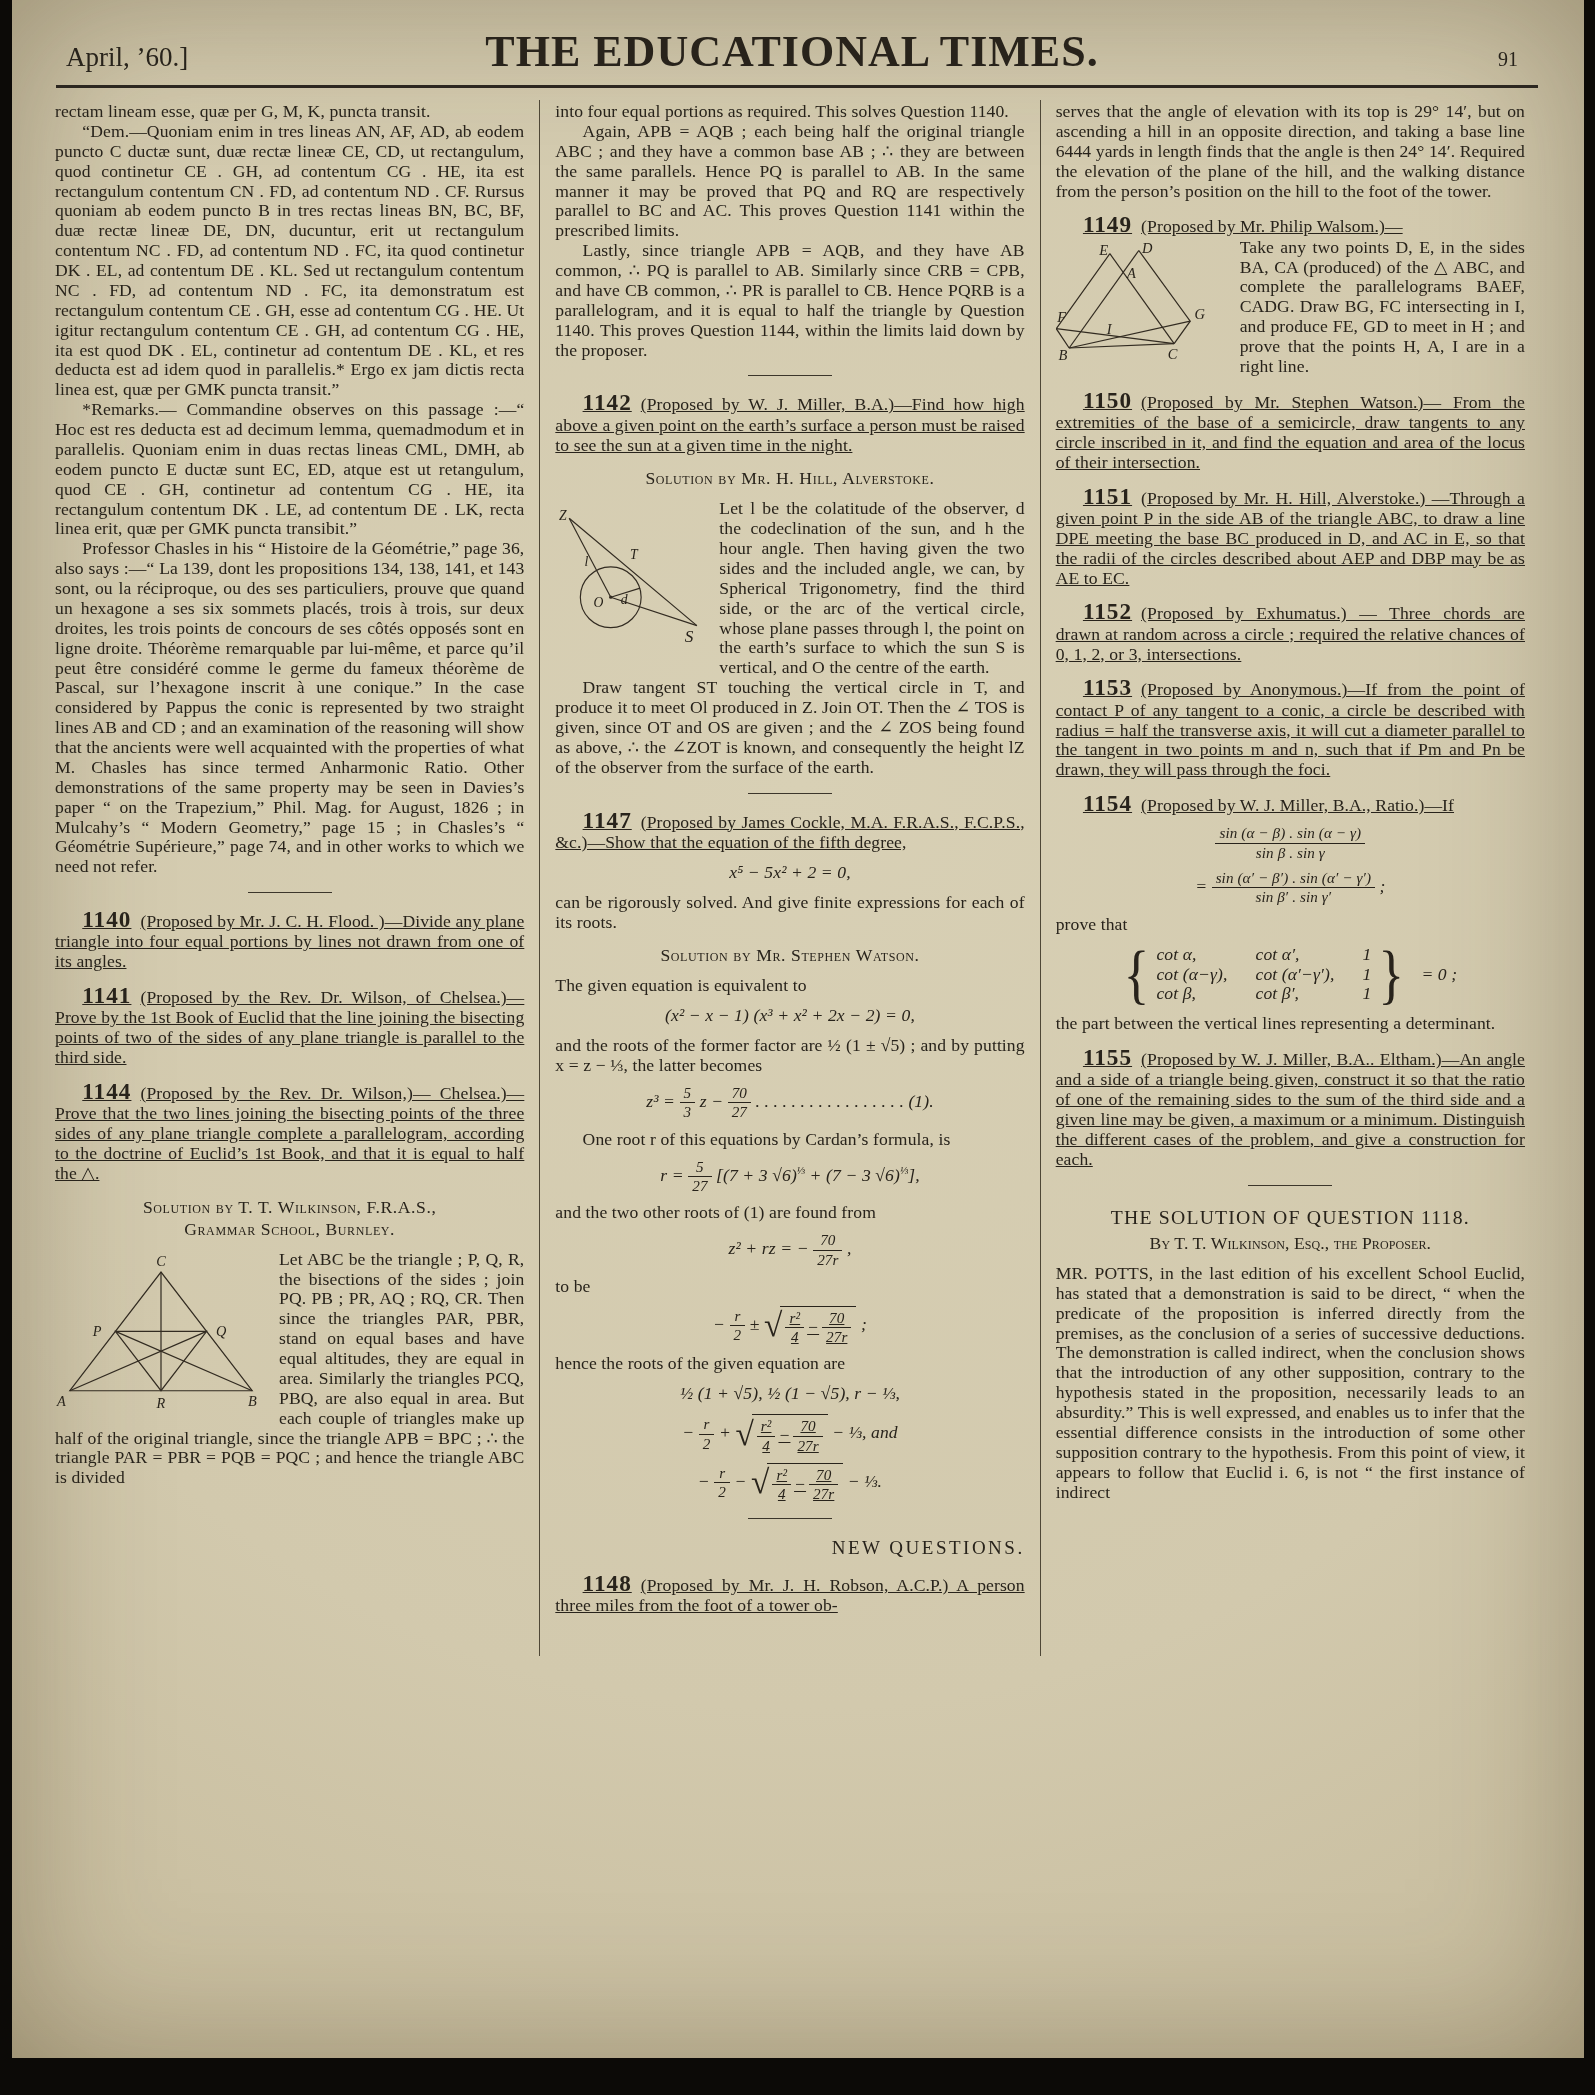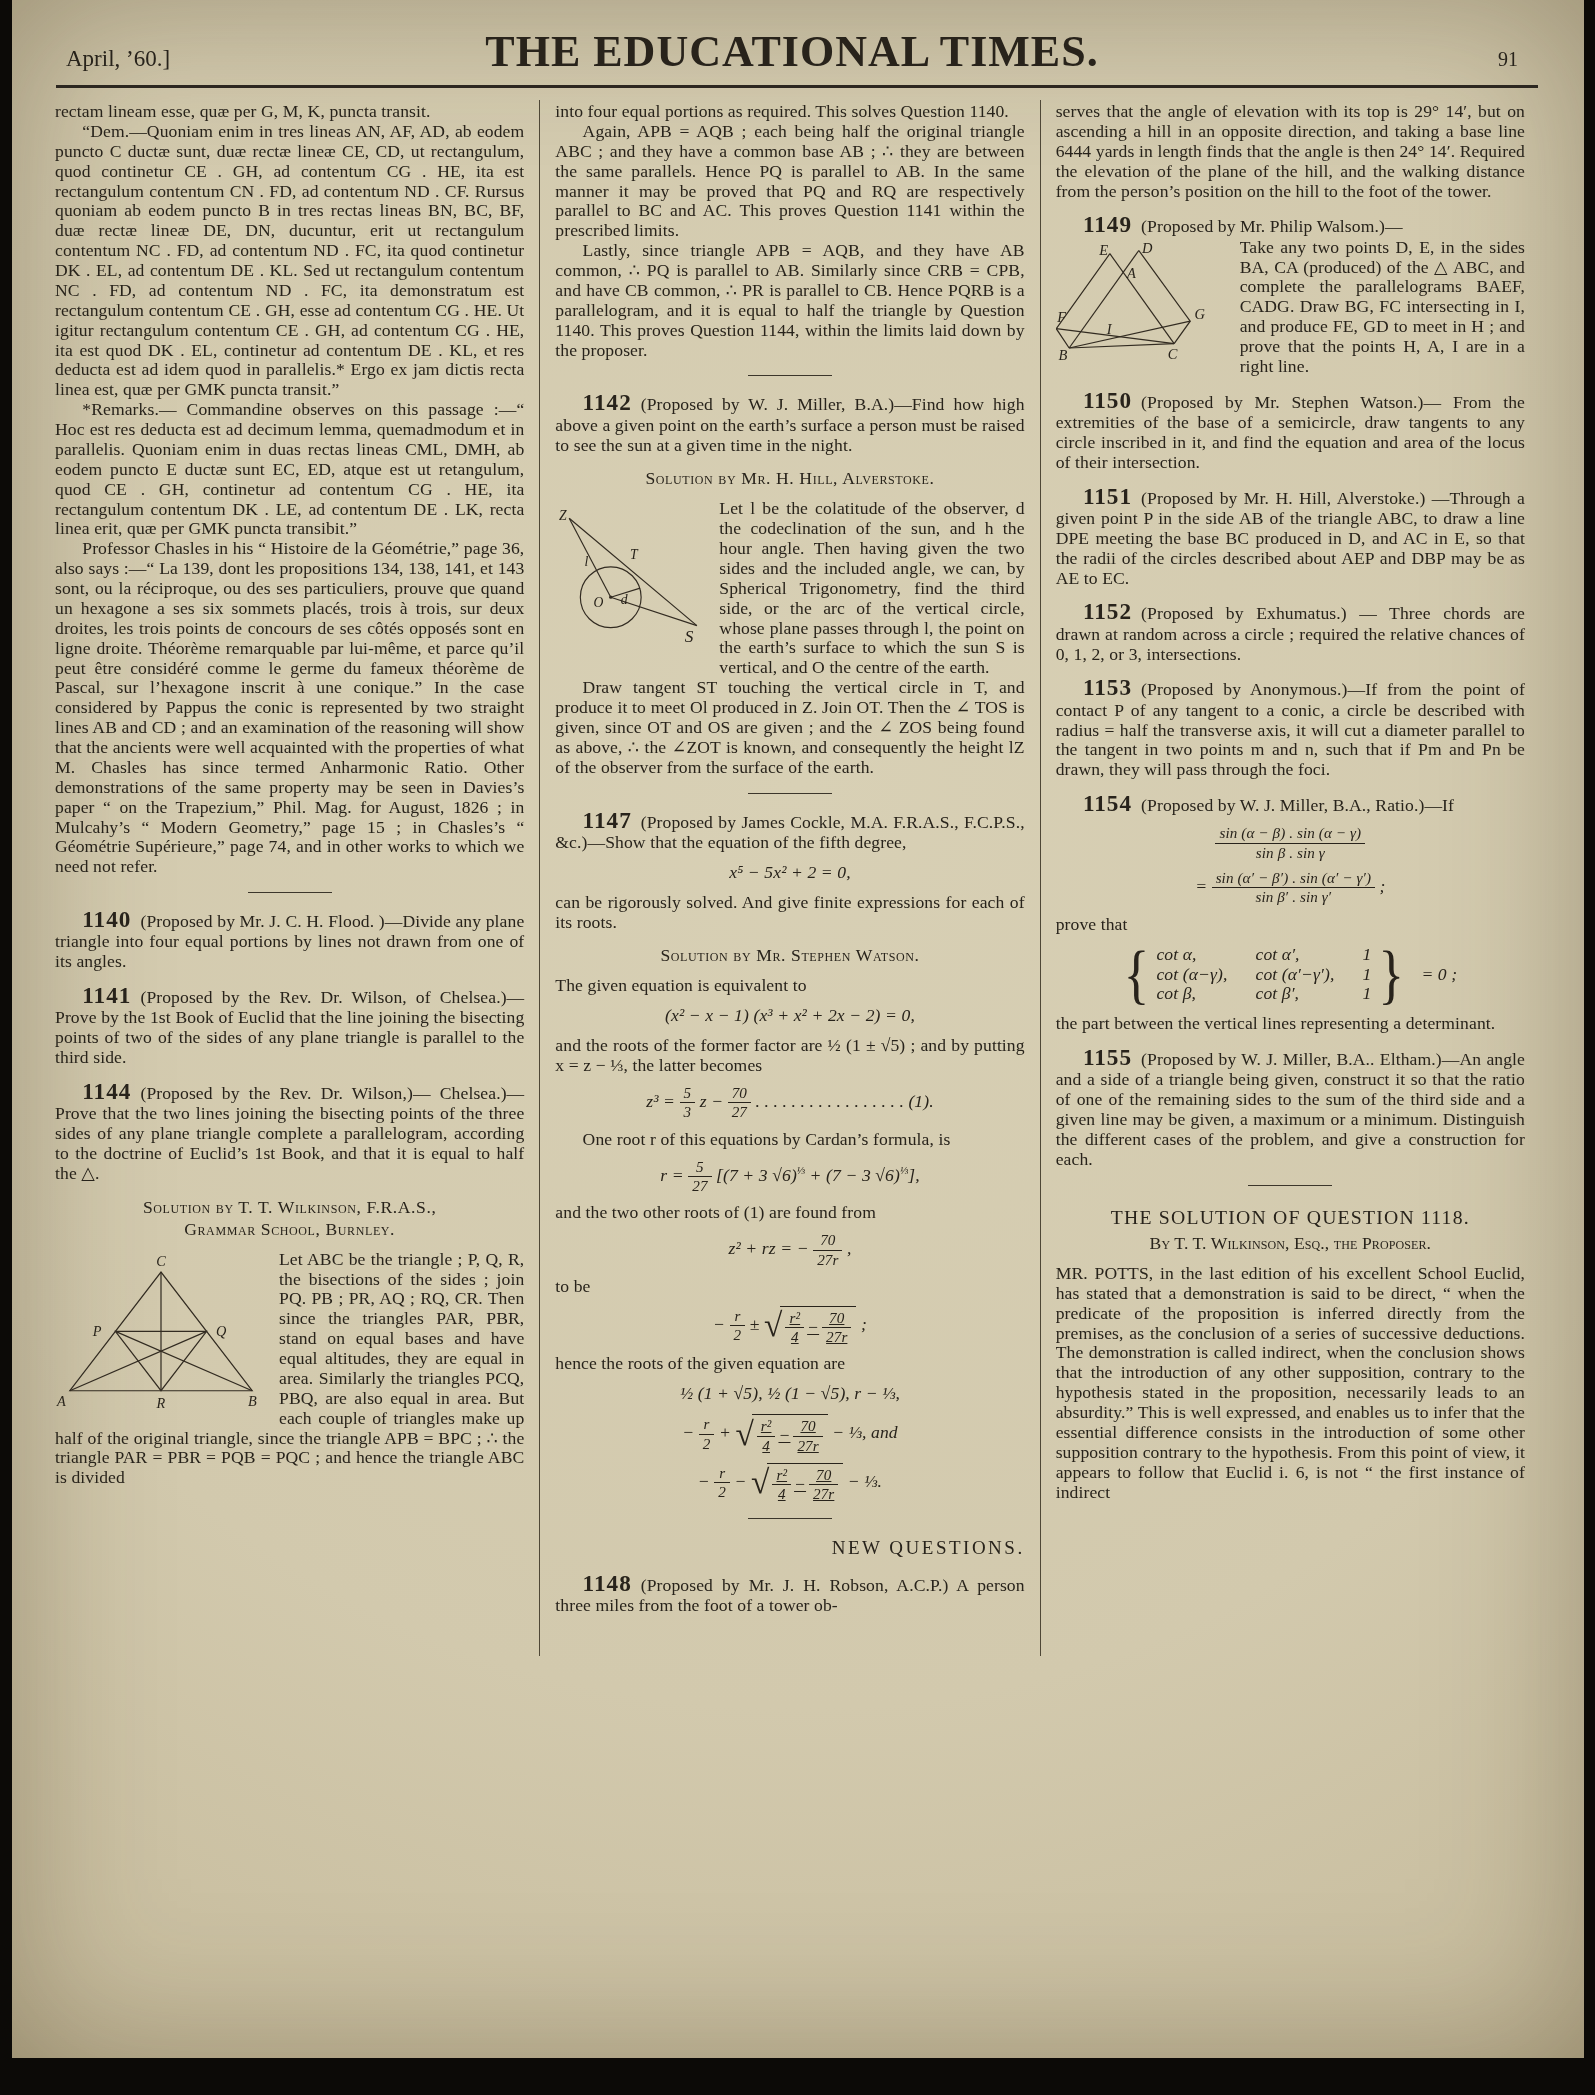--- a/index.html
+++ b/index.html
@@ -8,33 +8,33 @@
     font-family:"Liberation Serif","DejaVu Serif",serif;
   }
   .sheet { position:relative; width:1595px; height:2095px; overflow:hidden; background:#0c0a07; }
   .paper {
     position:absolute; left:12px; top:0; width:1572px; height:2058px; overflow:hidden;
     color:#28231b;
     background: radial-gradient(ellipse 120% 90% at 50% 38%, #d8d0b5 0%, #d2c9ad 50%, #c7bc9d 78%, #b2a682 100%);
     box-shadow: inset 0 0 150px rgba(60,45,20,0.35);
   }
   .header { display:grid; grid-template-columns:1fr auto 1fr; align-items:baseline; padding:26px 66px 4px 54px; }
-  .hdate { font-size:23px; }
+  .hdate { font-size:27px; }
   .htitle { font-size:44px; font-weight:bold; letter-spacing:1px; text-align:center; }
   .hpage { font-size:20px; text-align:right; }
   .headrule { border:0; border-top:3px solid #2c2720; margin:4px 46px 0 44px; }
   .columns {
     display:flex; align-items:stretch; padding:12px 44px 0 28px;
     font-size:17.6px; line-height:1.13; text-align:justify; letter-spacing:0.1px;
   }
   .col { flex:1 1 0; min-width:0; padding:2px 15px 40px; }
   .col + .col { border-left:1.6px solid #4e4736; }
   p { margin:0; text-indent:1.55em; }
   p.noind { text-indent:0; }
-  .q { margin-top:10px; }
+  .q { margin-top:10px;text-decoration:underline; }
   .qnum { font-size:1.32em; font-weight:bold; letter-spacing:1px; margin-right:9px; }
   .srule { border:0; border-top:1.7px solid #3c362b; width:84px; margin:15px auto 13px; }
   .sol { text-align:center; font-variant:small-caps; letter-spacing:0.6px; margin:13px 0 9px; line-height:1.25; }
   .math { text-align:center; font-style:italic; margin:9px 0; line-height:1.25; }
   .frac { display:inline-block; vertical-align:middle; text-align:center; line-height:1.08; font-size:0.86em; }
   .fn { display:block; border-bottom:1.2px solid currentColor; padding:0 4px 1px; }
   .fd { display:block; padding:1px 4px 0; }
   .sqrt { display:inline-flex; align-items:center; vertical-align:middle; }
   .rad { font-size:1.9em; line-height:0.8; margin-right:-2px; font-style:normal; }
   .vinc { display:inline-flex; align-items:center; border-top:1.3px solid currentColor; padding:3px 5px 0; gap:3px;text-decoration:underline; }

